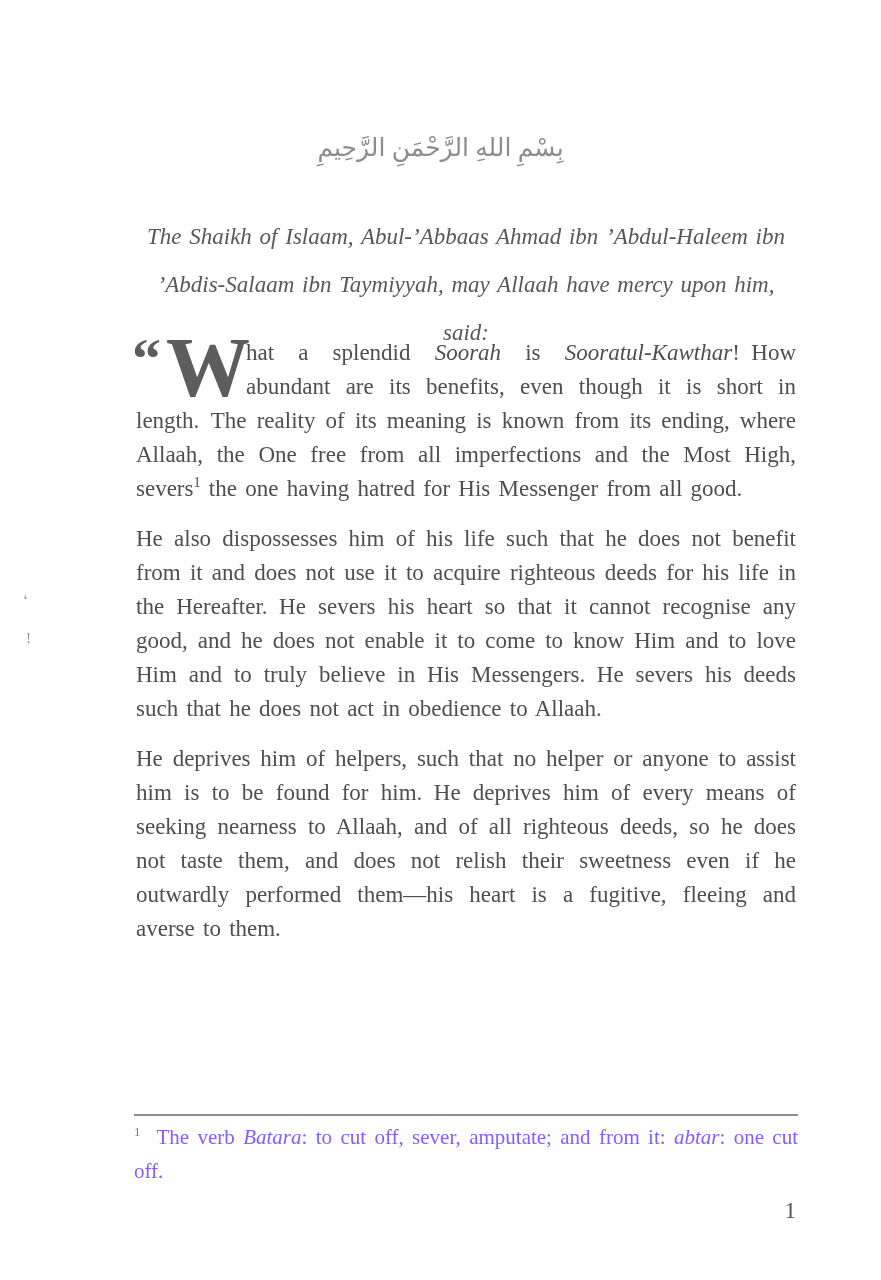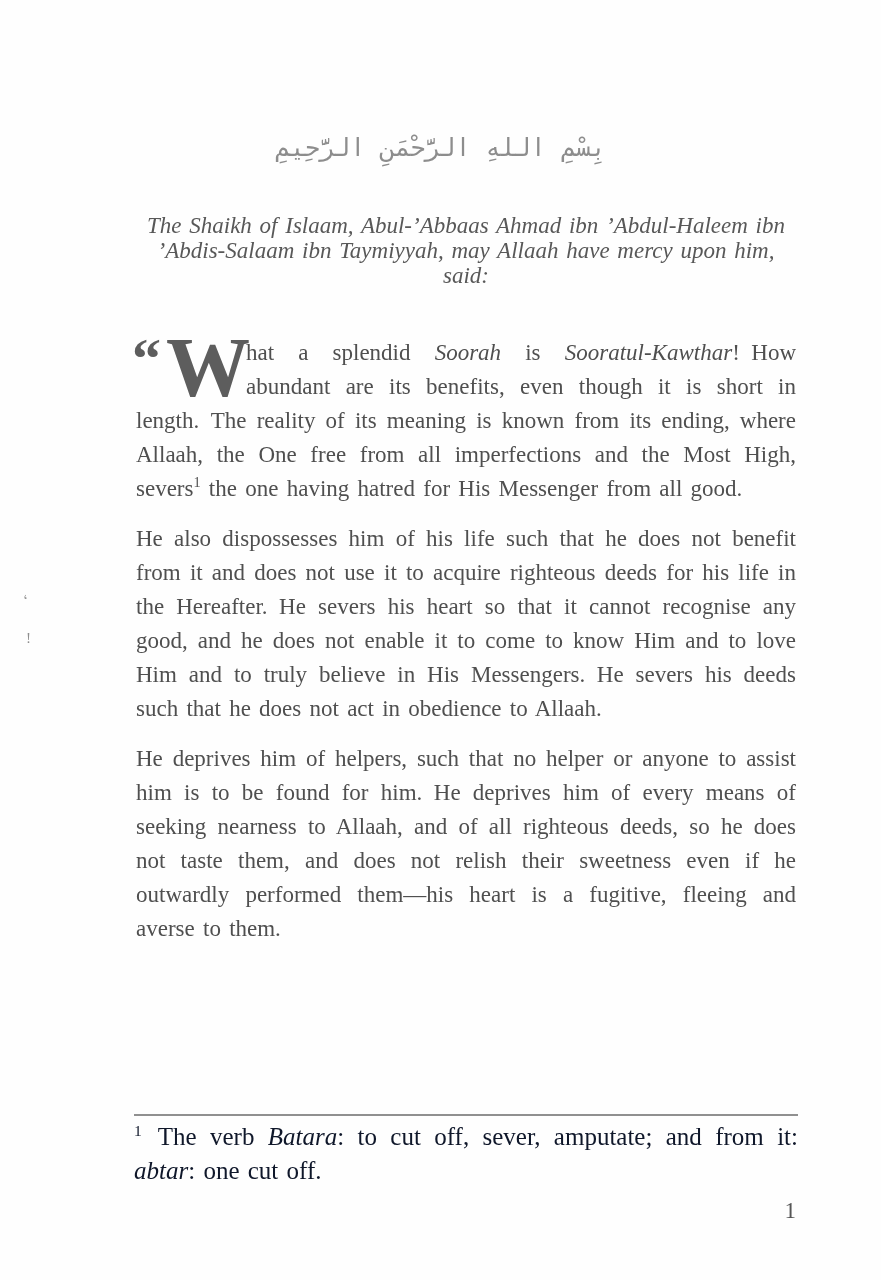--- a/index.html
+++ b/index.html
@@ -12,31 +12,31 @@
   }
   .page {
     position: absolute; inset: 0;
     background: #fefefe;
     color: #4f4f4f;
   }
   .bismillah {
     position: absolute;
     top: 133px; left: 0; width: 100%;
     text-align: center;
-    font-family: Liberation Mono, monospace;
+    font-family: Liberation Serif, serif;
     font-size: 25px;
     color: #8d8d8d;
     letter-spacing: 1px;
   }
   .heading {
     position: absolute;
     top: 213px; left: 136px; width: 660px;
     font-style: italic;
     font-size: 23px;
-    line-height: 25px;
+    line-height: 48px;
     text-align: center;
     color: #585858;
     word-spacing: 2px;
   }
   .body-text {
     position: absolute;
     top: 336px; left: 136px; width: 660px;
     font-size: 23px;
     line-height: 34px;
     text-align: justify;
@@ -74,24 +74,24 @@
   .footnote-area {
     position: absolute;
     top: 1114px; left: 134px; width: 664px;
   }
   .fn-rule {
     border: 0;
     border-top: 2px solid #909090;
     margin-bottom: 4px;
   }
   .footnote {
-    font-size: 25px;
+    font-size: 21px;
     line-height: 34px;
     text-align: justify;
-    color: #0f172a;
+    color: #8b5cf6;
     word-spacing: 2px;
   }
   .fn-marker { margin-right: 16px; }
   .margin-mark {
     position: absolute;
     color: #8f8f8f;
     font-size: 15px;
     font-family: "Liberation Serif", serif;
   }
   .mark-1 { top: 592px; left: 24px; transform: rotate(-20deg); }

